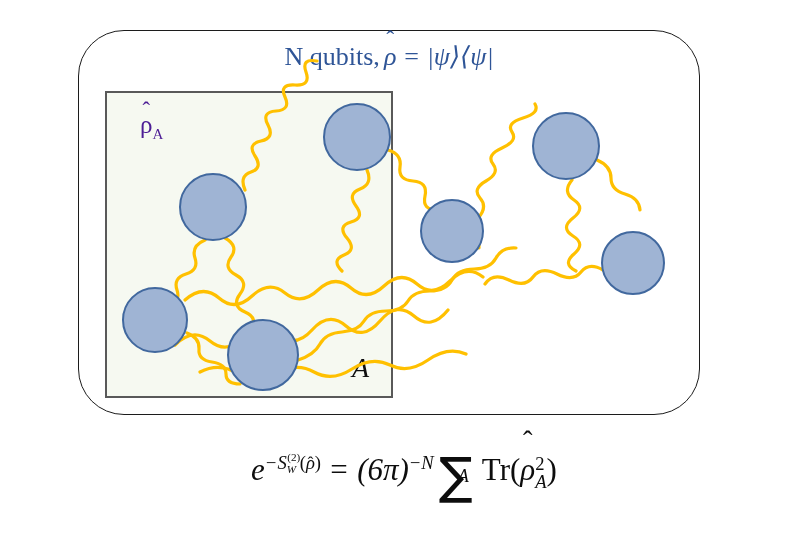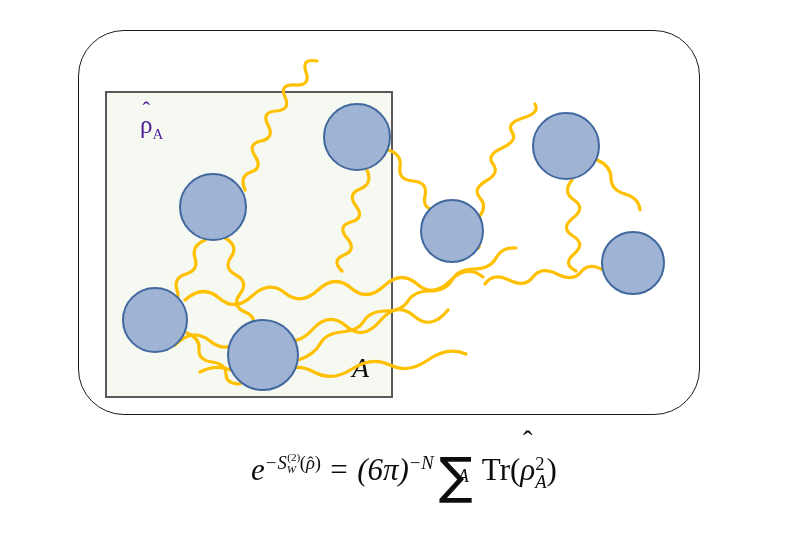--- a/index.html
+++ b/index.html
@@ -173,20 +173,23 @@
   .gap-s { display: inline-block; width: 0.16em; }
   .gap-m { display: inline-block; width: 0.30em; }
 </style>
 </head>
 <body>
 
 <div id="figure-root">
 
   <div class="outer-card"></div>
 
+  <div class="title-text">
+    <span>N qubits,</span><span class="gap-s"></span><span class="hatwrap mi"><span class="hatmark">̂</span><span>ρ</span></span><span class="gap-m"></span><span>=</span><span class="gap-m"></span><span class="mi">|ψ⟩⟨ψ|</span>
+  </div>
 
   <div class="inner-box"></div>
 
   <div class="label-rho-a">
     <span class="hatwrap mi"><span class="hatmark">̂</span><span>ρ</span></span><span class="sub mi">A</span>
   </div>
 
   <div class="label-a">A</div>
 
   <svg class="art-layer" viewBox="0 0 808 536">

